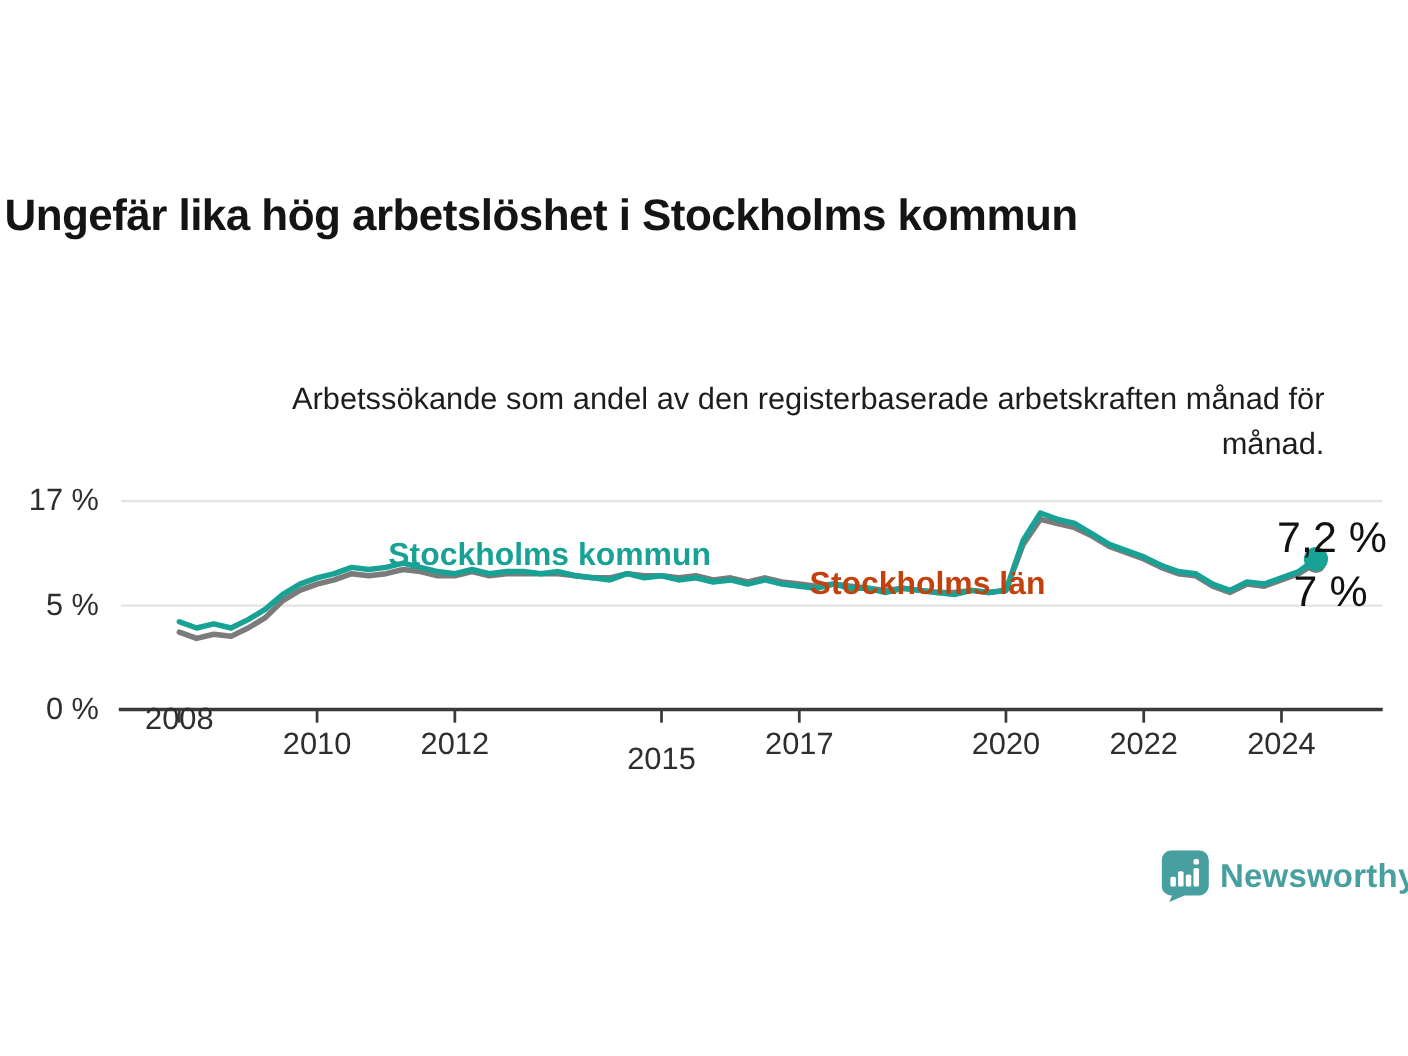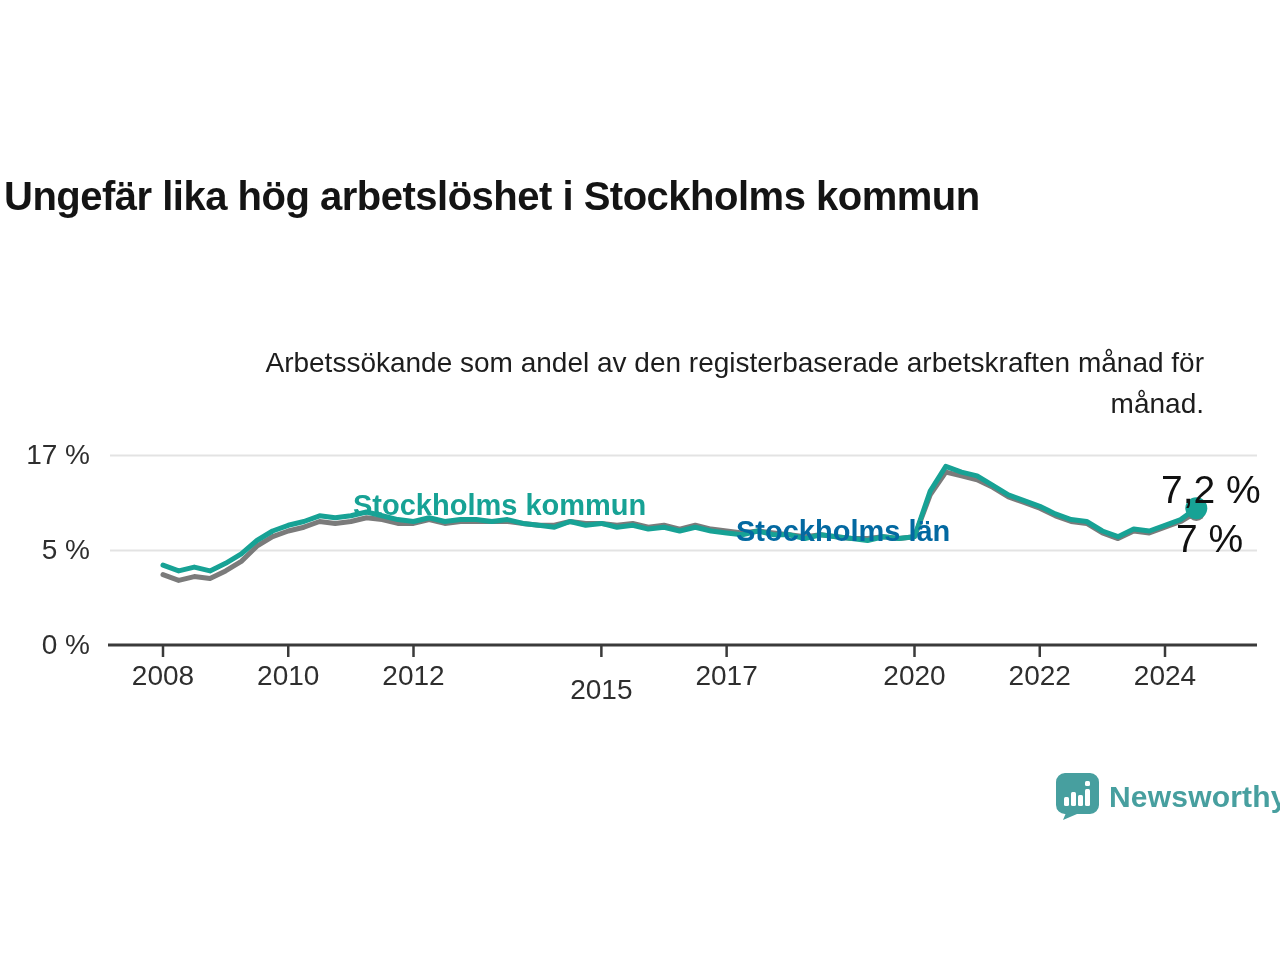--- a/index.html
+++ b/index.html
@@ -57,32 +57,32 @@
     <polyline points="163.0,574.7 178.7,580.4 194.3,576.6 210.0,578.5 225.6,570.9 241.3,561.4 256.9,546.2 272.6,536.7 288.3,531.0 303.9,527.2 319.6,521.5 335.2,523.4 350.9,521.5 366.5,517.7 382.2,519.6 397.8,523.4 413.5,523.4 429.2,519.6 444.8,523.4 460.5,521.5 476.1,521.5 491.8,521.5 507.4,521.5 523.1,523.4 538.8,525.3 554.4,525.3 570.1,521.5 585.7,523.4 601.4,523.4 617.0,525.3 632.7,523.4 648.3,527.2 664.0,525.3 679.7,529.1 695.3,525.3 711.0,529.1 726.6,531.0 742.3,532.9 757.9,531.0 773.6,532.9 789.3,534.8 804.9,536.7 820.6,534.8 836.2,536.7 851.9,538.6 867.5,538.6 883.2,536.7 898.8,538.6 914.5,536.7 930.2,494.9 945.8,472.1 961.5,475.9 977.1,479.7 992.8,487.3 1008.4,496.8 1024.1,502.5 1039.8,508.2 1055.4,515.8 1071.1,521.5 1086.7,523.4 1102.4,532.9 1118.0,538.6 1133.7,531.0 1149.3,532.9 1165.0,527.2 1180.7,521.5 1196.3,512.0" fill="none" stroke="#7b7b7b" stroke-width="5" stroke-linejoin="round" stroke-linecap="round"></polyline>
     <polyline points="163.0,565.2 178.7,570.9 194.3,567.1 210.0,570.9 225.6,563.3 241.3,553.8 256.9,540.5 272.6,531.0 288.3,525.3 303.9,521.5 319.6,515.8 335.2,517.7 350.9,515.8 366.5,512.0 382.2,515.8 397.8,519.6 413.5,521.5 429.2,517.7 444.8,521.5 460.5,519.6 476.1,519.6 491.8,521.5 507.4,519.6 523.1,523.4 538.8,525.3 554.4,527.2 570.1,521.5 585.7,525.3 601.4,523.4 617.0,527.2 632.7,525.3 648.3,529.1 664.0,527.2 679.7,531.0 695.3,527.2 711.0,531.0 726.6,532.9 742.3,534.8 757.9,531.0 773.6,534.8 789.3,534.8 804.9,538.6 820.6,534.8 836.2,536.7 851.9,538.6 867.5,540.5 883.2,536.7 898.8,538.6 914.5,536.7 930.2,491.1 945.8,466.4 961.5,472.1 977.1,475.9 992.8,485.4 1008.4,494.9 1024.1,500.6 1039.8,506.3 1055.4,513.9 1071.1,519.6 1086.7,521.5 1102.4,531.0 1118.0,536.7 1133.7,529.1 1149.3,531.0 1165.0,525.3 1180.7,519.6 1196.3,508.2" fill="none" stroke="#17a295" stroke-width="5" stroke-linejoin="round" stroke-linecap="round"></polyline>
     <circle cx="1196.3125" cy="512" r="9" fill="#7b7b7b"></circle>
     <circle cx="1196.3125" cy="508.2" r="11" fill="#17a295"></circle>
   </svg>
 
 <div id="chart-labels">
     <div class="ylabel" style="left: 4px; top: 441px;">17 %</div>
     <div class="ylabel" style="left: 4px; top: 536px;">5 %</div>
     <div class="ylabel" style="left: 4px; top: 631px;">0 %</div>
-    <div class="xlabel" style="left: 93px; top: 661px;">2008</div>
+    <div class="xlabel" style="left: 93px; top: 639px;">2008</div>
     <div class="xlabel" style="left: 218.25px; top: 661px;">2010</div>
     <div class="xlabel" style="left: 343.5px; top: 661px;">2012</div>
     <div class="xlabel" style="left: 531.375px; top: 675px;">2015</div>
     <div class="xlabel" style="left: 656.625px; top: 661px;">2017</div>
     <div class="xlabel" style="left: 844.5px; top: 661px;">2020</div>
     <div class="xlabel" style="left: 969.75px; top: 661px;">2022</div>
     <div class="xlabel" style="left: 1095px; top: 661px;">2024</div>
   </div>
 
 <div class="series-label kommun" style="color:#17a295;">Stockholms kommun</div>
-<div class="series-label lan" style="color:#0369a1;text-align:right;">Stockholms län</div>
+<div class="series-label lan" style="color:#c2410c;text-align:right;">Stockholms län</div>
 
 <div class="end-anno top">7,2 %</div>
 <div class="end-anno bottom">7 %</div>
 
 <div class="brand">
   <svg width="43" height="48" viewBox="0 0 43 48">
     <path d="M9 0 H34 a9 9 0 0 1 9 9 V32 a9 9 0 0 1 -9 9 H21 L7 47 L9.5 41 A9 9 0 0 1 0 32 V9 A9 9 0 0 1 9 0 Z" fill="#479f9f"></path>
     <rect x="8" y="24" width="5" height="9" rx="1.5" fill="#ffffff"></rect>
     <rect x="15" y="19" width="5" height="14" rx="1.5" fill="#ffffff"></rect>
     <rect x="22" y="22" width="5" height="11" rx="1.5" fill="#ffffff"></rect>

